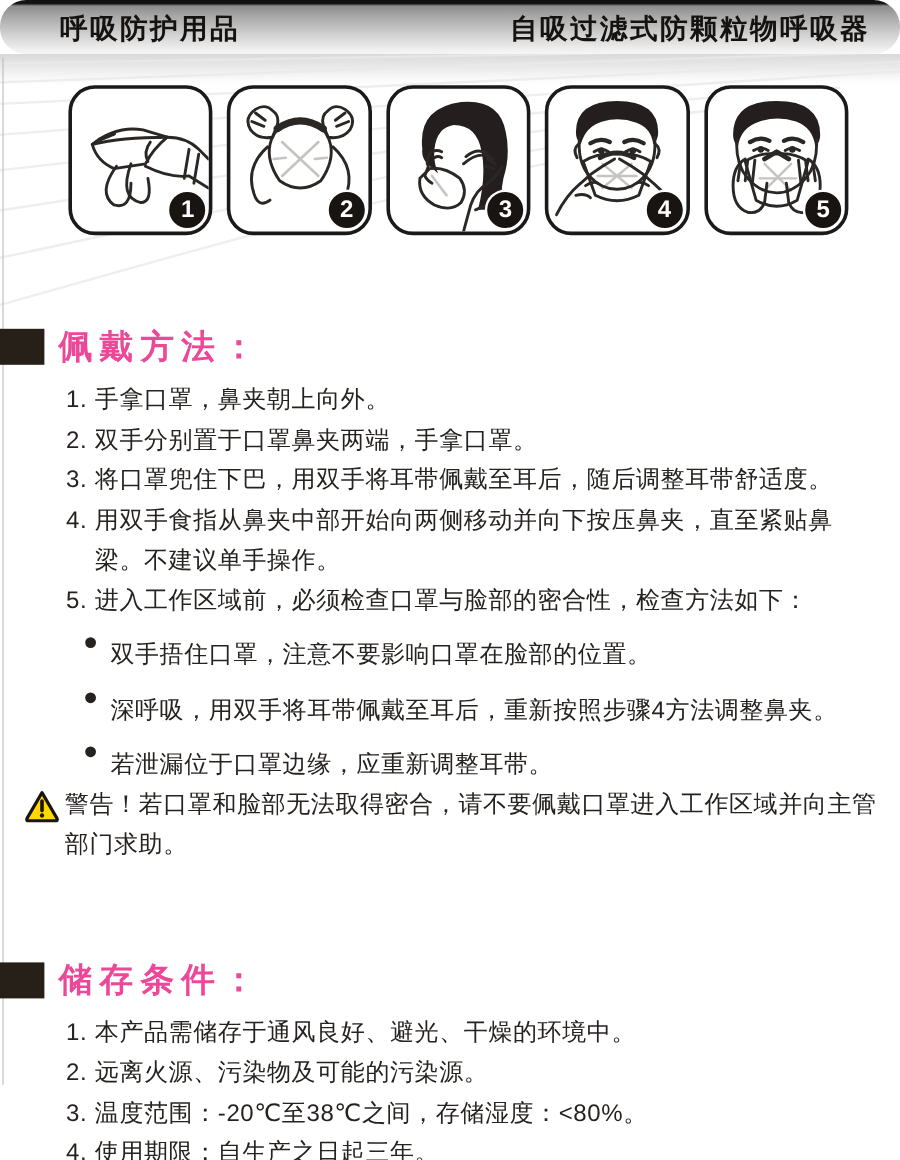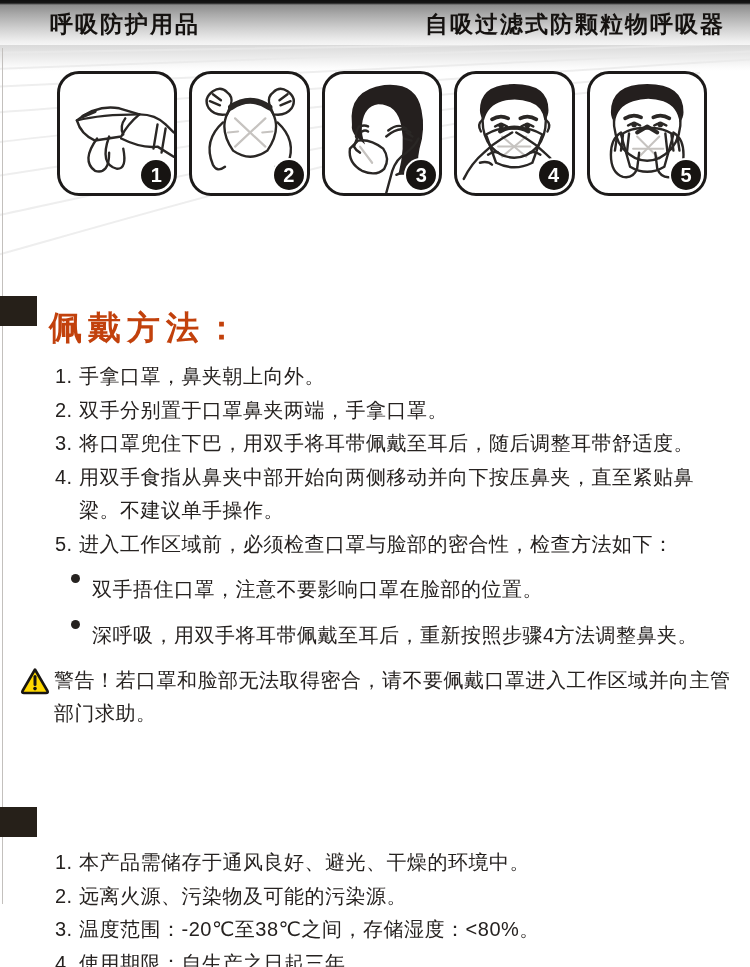--- a/index.html
+++ b/index.html
@@ -7,20 +7,21 @@
   body {
     height:967px; background:#ffffff; position:relative; overflow:hidden;
     font-family:"Liberation Sans","DejaVu Sans",sans-serif; color:#262220;
   }
   
   .header {
     height:45px; position:relative; z-index:3;
     background:linear-gradient(180deg,#101010 0px,#161616 3px,#8d8d8d 5px,#a9a9a9 14px,#cfcfcf 28px,#efefef 41px,#f6f6f6 45px);
     display:flex; align-items:center; justify-content:space-between;
     padding:4px 25px 0 50px;
+    border-radius:22px;
   }
   .header .title {
     font-size:23px; font-weight:800; color:#151210; letter-spacing:2px;
   }
   .header-fade { height:26px; background:linear-gradient(180deg,#d9d9d9 0%,#fbfbfb 85%,#ffffff 100%); }
   .swoosh { position:absolute; left:0; top:45px; z-index:1; pointer-events:none; }
   .edge-line { position:absolute; left:2px; top:48px; width:1px; height:856px; background:#c3c0bd; z-index:2; }
 
   
   .steps { display:flex; gap:12px; padding:0 43px 0 57px; position:relative; z-index:2; }
@@ -33,34 +34,34 @@
     position:absolute; right:3px; bottom:3px; width:30px; height:30px;
     background:#171412; border-radius:50%; color:#fff; font-size:20px; font-weight:800;
     display:flex; align-items:center; justify-content:center; box-shadow:0 0 0 2px #ffffff;
     z-index:2;
   }
 
   
   .section-head { display:flex; align-items:center; margin:74px 0 9px 0; position:relative; z-index:2; }
   .section-head.second { margin-top:77px; }
   .block-marker { width:37px; height:30px; background:#262019; margin-right:12px; }
-  .section-title { font-size:33px; font-weight:900; color:#c2410c; letter-spacing:6px;margin-top:36px; }
+  .section-title { font-size:28px; font-weight:900; color:#ec4899; letter-spacing:6px; }
 
   .olist { padding:0 18px 0 55px; }
   .oitem { display:flex; font-size:20px; line-height:33.5px; letter-spacing:0.5px; font-weight:500; }
   .oitem .num { flex:0 0 24px; }
   .oitem .txt { flex:1; }
 
   .bullets { padding:0 18px 0 71px; }
   .bitem { display:flex; font-size:20px; line-height:33.5px; letter-spacing:0.5px; font-weight:500; }
   .bitem .dot { flex:0 0 21px; position:relative; }
   .bitem .dot::after { content:""; position:absolute; left:0; top:13px; width:9px; height:9px; border-radius:50%; background:#262220; }
   .bitem .txt { flex:1;margin-top:12px; }
 
-  .warning { display:flex; margin-top:12px; padding:0 8px 0 20px; }
+  .warning { display:flex; margin-top:0; padding:0 8px 0 20px; }
   .warn-icon { flex:0 0 34px; padding-top:3px; }
   .warning .txt { flex:1; font-size:20px; line-height:33px; letter-spacing:0.5px; font-weight:500; }
 
   .art path, .art circle { vector-effect:non-scaling-stroke; }
 </style>
 </head>
 <body>
 
 <div class="edge-line"></div>
 
@@ -239,35 +240,40 @@
 
 <div class="bullets">
   <div class="bitem">
     <span class="dot"></span>
     <span class="txt">双手捂住口罩，注意不要影响口罩在脸部的位置。</span>
   </div>
   <div class="bitem">
     <span class="dot"></span>
     <span class="txt">深呼吸，用双手将耳带佩戴至耳后，重新按照步骤4方法调整鼻夹。</span>
   </div>
+  <div class="bitem">
+    <span class="dot"></span>
+    <span class="txt">若泄漏位于口罩边缘，应重新调整耳带。</span>
+  </div>
 </div>
 
 <div class="warning">
   <span class="warn-icon">
     <svg width="30" height="28" viewBox="0 0 30 28">
       <path d="M15 2.5 L27.5 24 Q28.5 26 26 26 L4 26 Q1.5 26 2.5 24 Z" fill="#ffd800" stroke="#181512" stroke-width="2.6" stroke-linejoin="round"></path>
       <path d="M15 9.5 L15 17.5" stroke="#181512" stroke-width="3" stroke-linecap="round"></path>
       <circle cx="15" cy="21.6" r="1.8" fill="#181512"></circle>
     </svg>
   </span>
   <span class="txt">警告！若口罩和脸部无法取得密合，请不要佩戴口罩进入工作区域并向主管部门求助。</span>
 </div>
 
 <div class="section-head second">
   <div class="block-marker"></div>
+  <div class="section-title">储存条件：</div>
 </div>
 
 <div class="olist">
   <div class="oitem">
     <span class="num">1.</span>
     <span class="txt">本产品需储存于通风良好、避光、干燥的环境中。</span>
   </div>
   <div class="oitem">
     <span class="num">2.</span>
     <span class="txt">远离火源、污染物及可能的污染源。</span>

